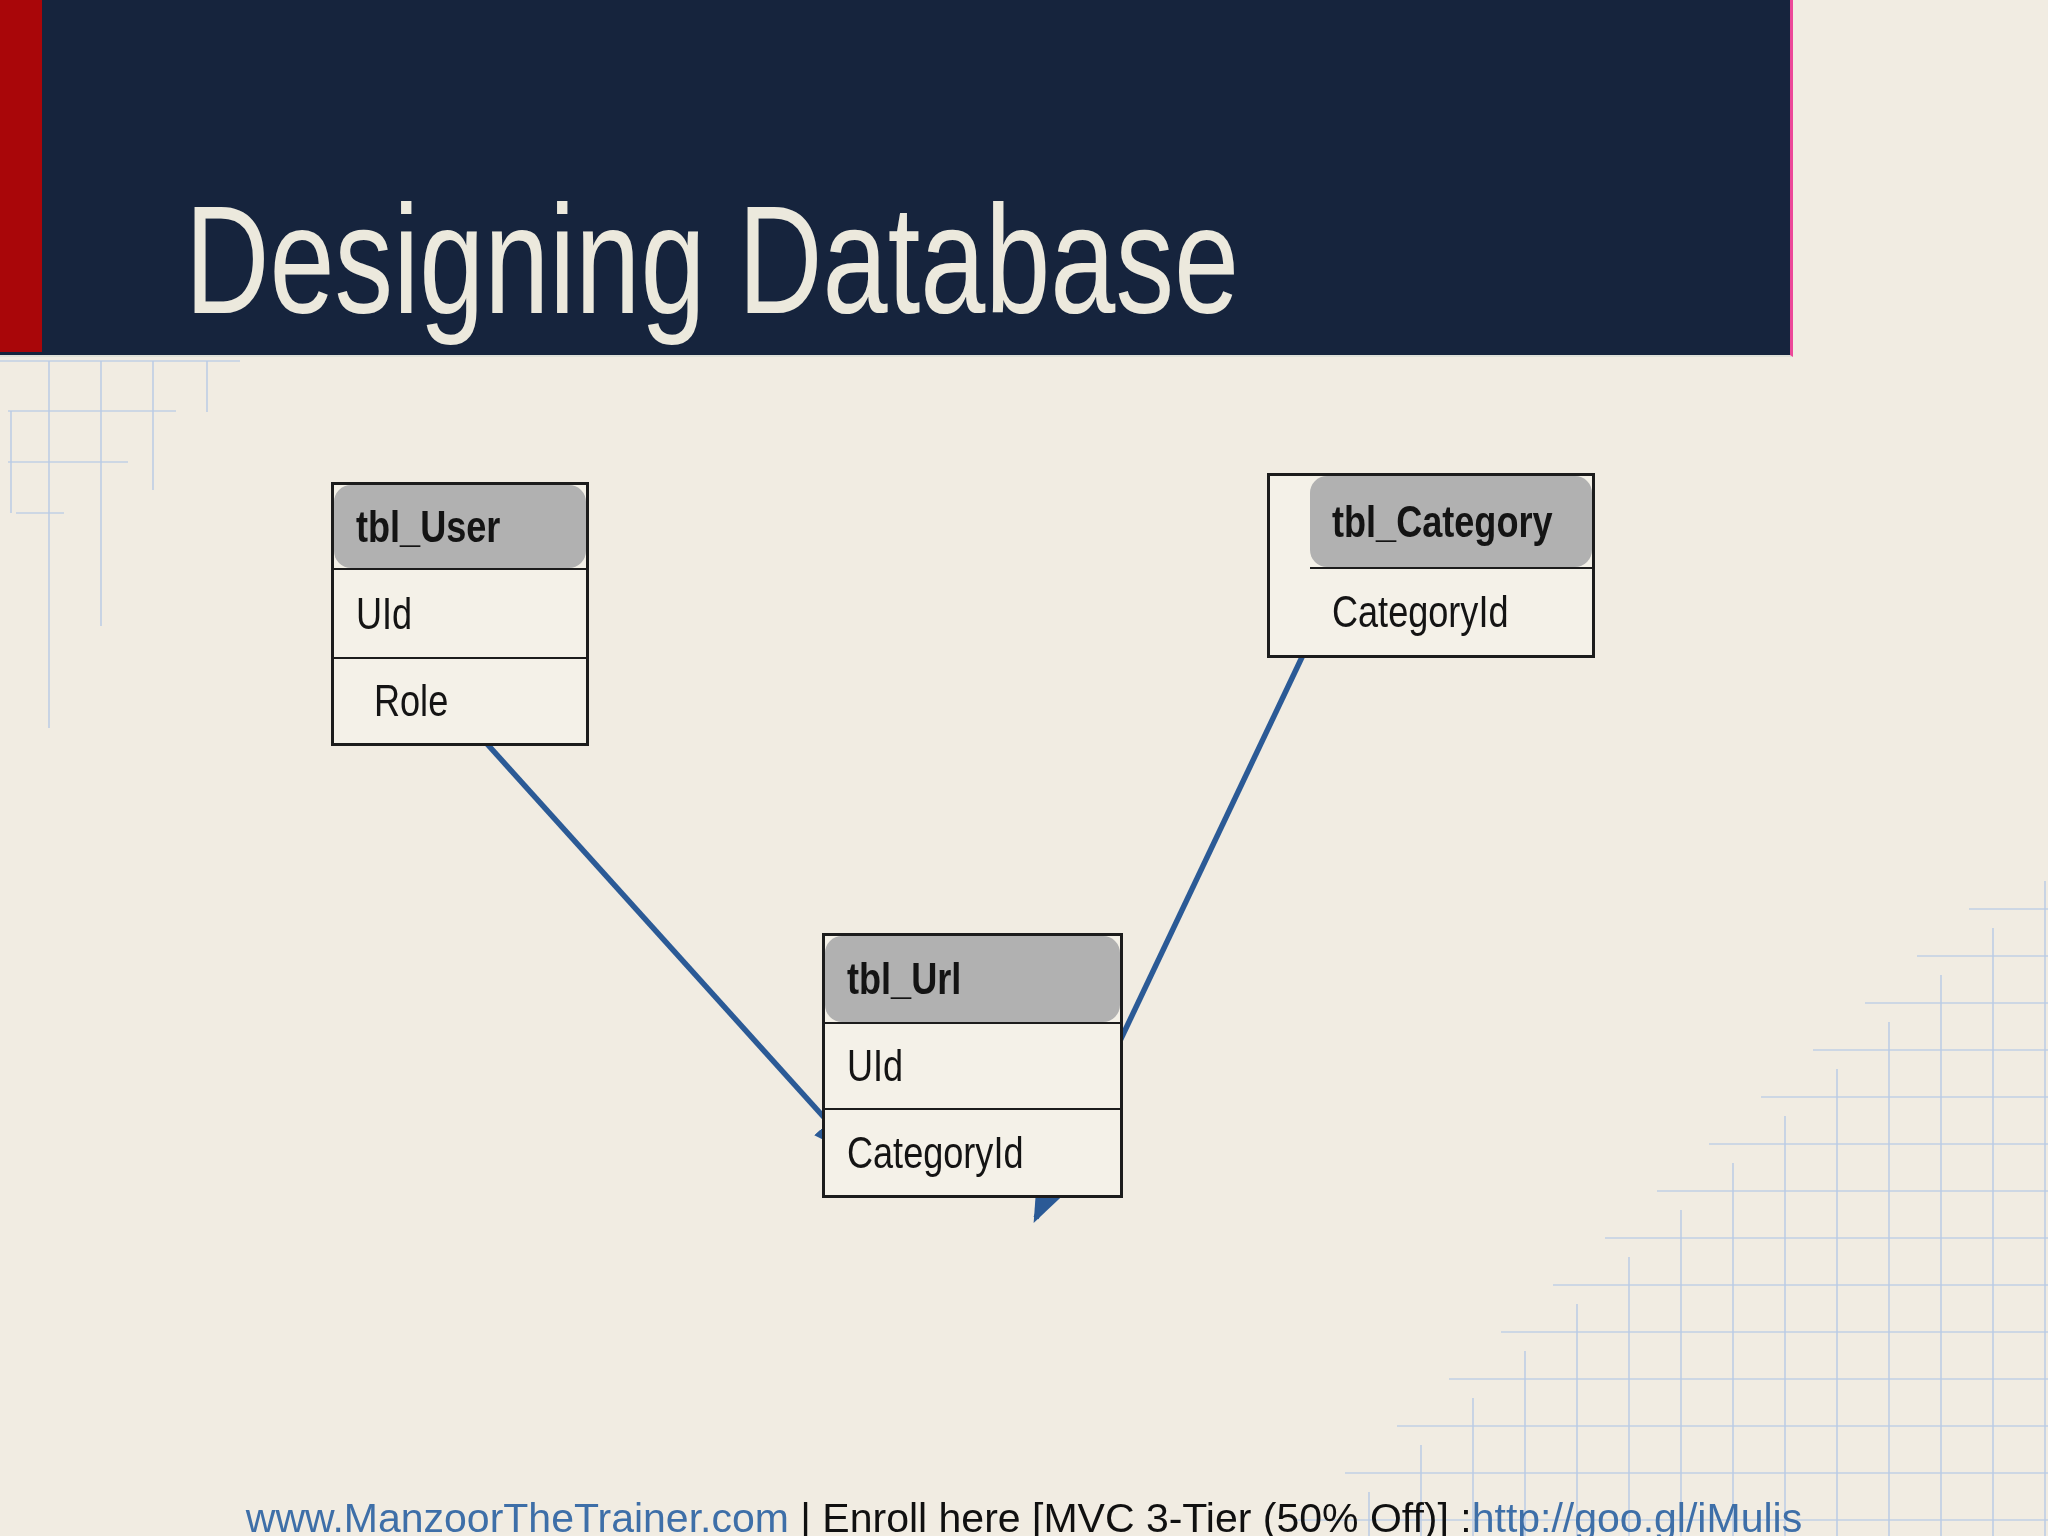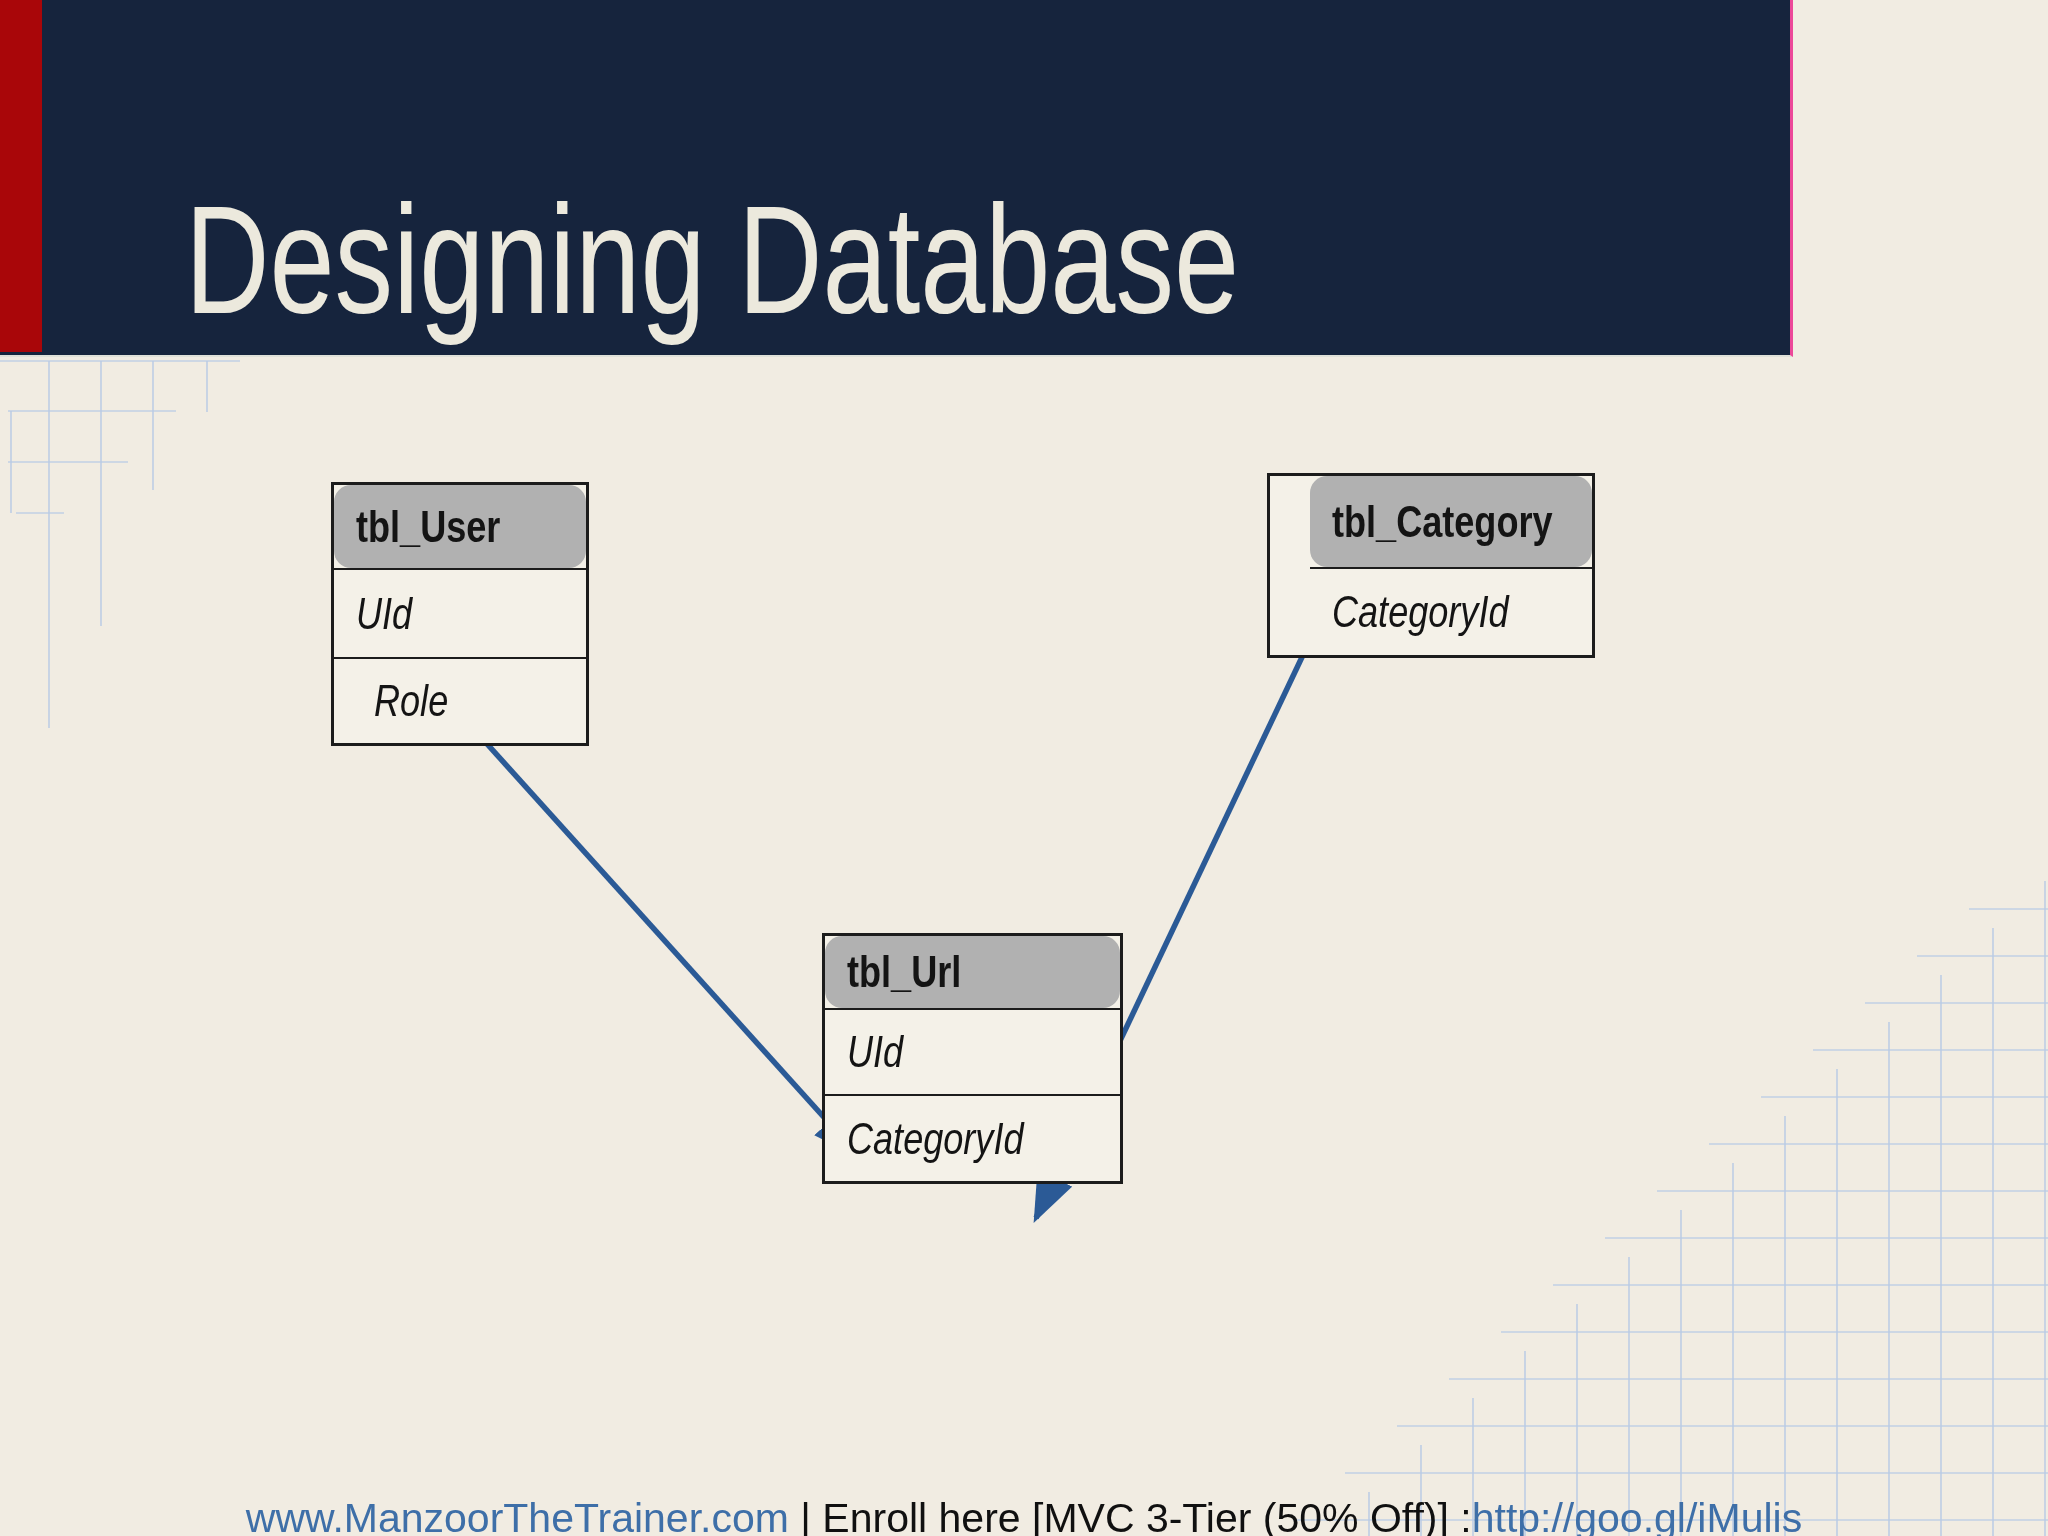--- a/index.html
+++ b/index.html
@@ -46,21 +46,21 @@
     border:3px solid #1c1c1c;
     background:var(--row-bg,#f4f1e8);
   }
   .db-cell{
     box-sizing:border-box;display:flex;align-items:center;
     padding-left:22px;font-size:44px;color:#141414;
     white-space:nowrap;overflow:visible;
   }
   .db-cell > span{display:inline-block;transform:scaleX(0.82);transform-origin:left;}
   .db-table-header{background:var(--th-bg,#b1b1b1);font-weight:700;border-radius:17px;}
-  .db-row{border-top:2px solid #1c1c1c;background:var(--row-bg,#f4f1e8);font-style:italic;}
+  .db-row{border-top:2px solid #1c1c1c;background:var(--row-bg,#f4f1e8);}
 
   
   .footer{
     position:absolute;left:0;top:1496px;width:2048px;
     display:flex;justify-content:center;align-items:baseline;
     font-size:41px;line-height:1.1;color:#101010;white-space:pre;
   }
   .footer a{
     color:var(--link,#3e6fa8);
     text-decoration:underline;
@@ -147,21 +147,21 @@
   <div class="db-table" style="left:1267px;top:473px;width:328px;padding-left:40px;">
     <div class="db-cell db-table-header" style="height:91px;">
       <span>tbl_Category</span>
     </div>
     <div class="db-cell db-row" style="height:88px;">
       <span>CategoryId</span>
     </div>
   </div>
 
   <div class="db-table" style="left:822px;top:933px;width:301px;">
-    <div class="db-cell db-table-header" style="height:72px;">
+    <div class="db-cell db-table-header" style="height:86px;">
       <span>tbl_Url</span>
     </div>
     <div class="db-cell db-row" style="height:86px;">
       <span>UId</span>
     </div>
     <div class="db-cell db-row" style="height:87px;">
       <span>CategoryId</span>
     </div>
   </div>
 

